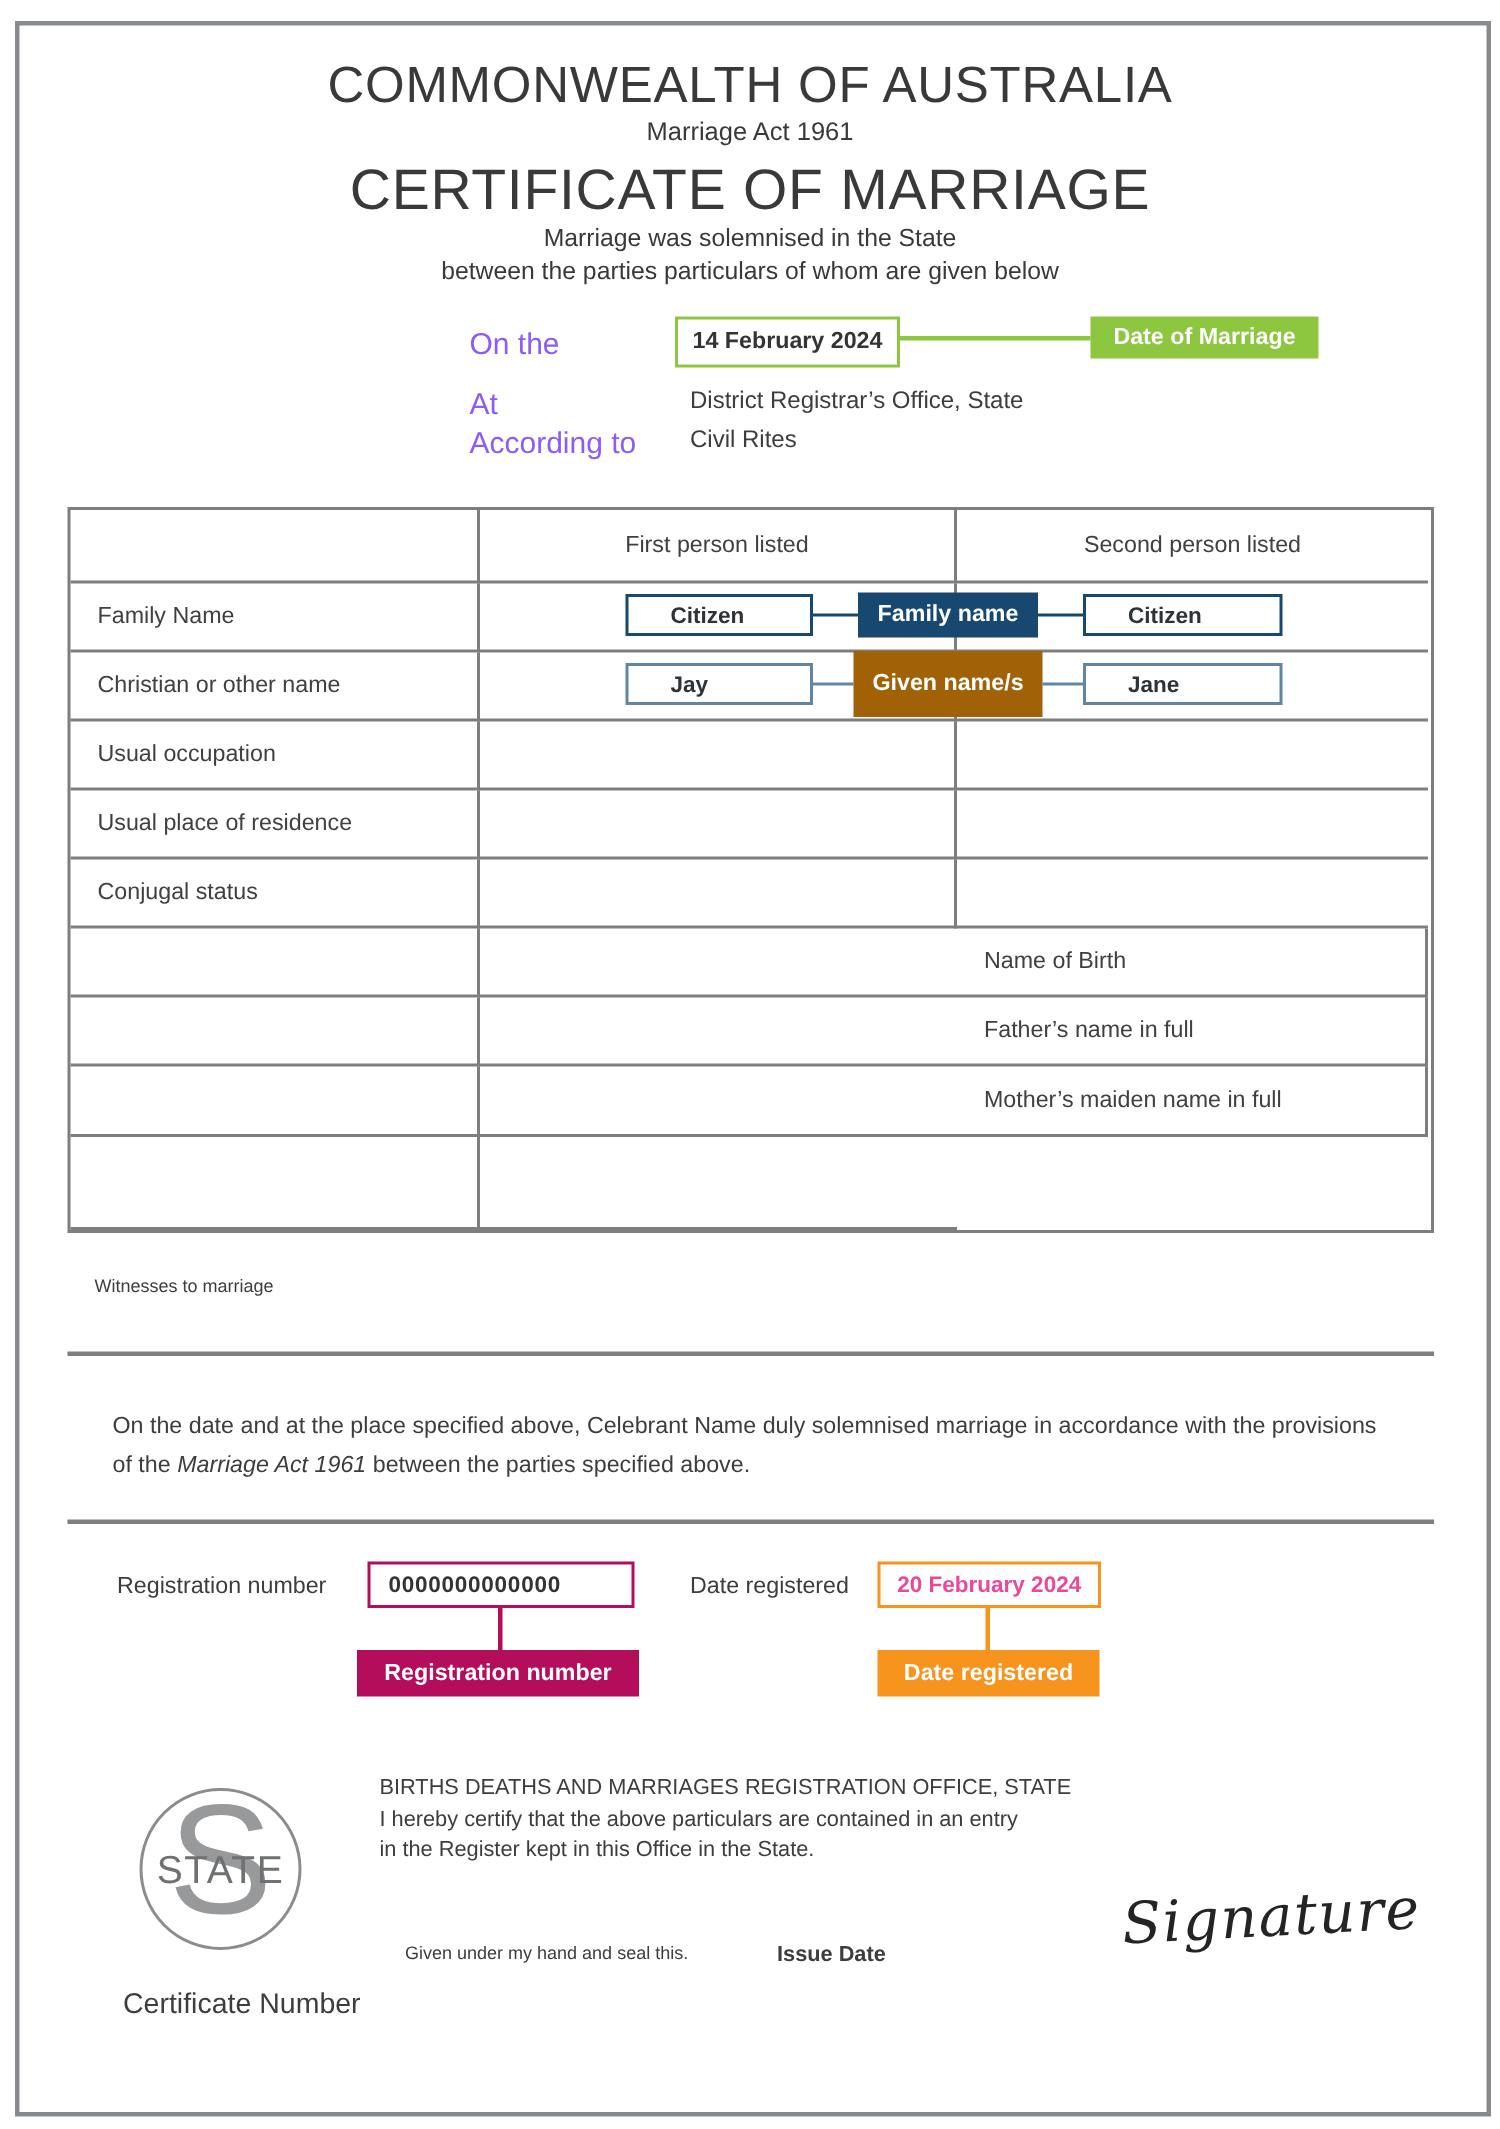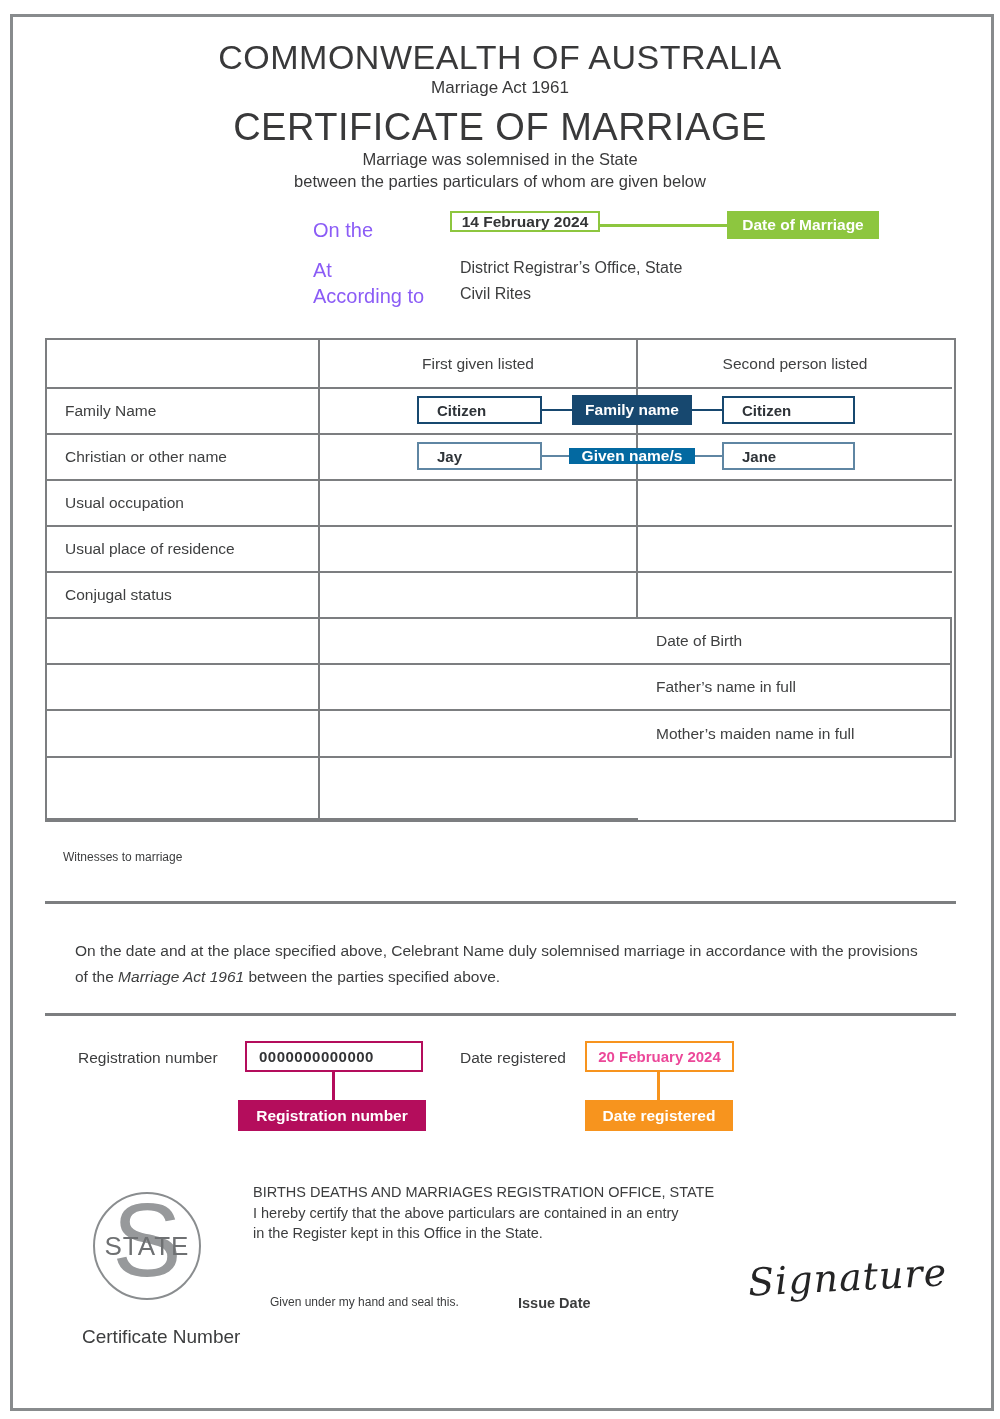--- a/index.html
+++ b/index.html
@@ -21,21 +21,21 @@
   .hdr-country { top:38px;  font-size:34px; letter-spacing:.5px; }
   .hdr-act     { top:78px;  font-size:17px; }
   .hdr-title   { top:106px; font-size:38px; letter-spacing:.5px; }
   .hdr-sub1    { top:150px; font-size:16.5px; }
   .hdr-sub2    { top:172px; font-size:16.5px; }
 
   
   .lbl  { font-size:20px; color:#8b5cf6; }
   .val  { font-size:16px; color:#3c3d3e; }
   .date-box {
-    left:450px; top:211px; width:150px; height:21px;
+    left:450px; top:211px; width:150px; height:34px;
     border:2.5px solid #8dc63f; background:#fff;
     display:flex; align-items:center; justify-content:center;
     font-size:15.5px; font-weight:bold; color:#333436;
   }
   .date-line { left:600px; top:224px; width:127px; height:3px; background:#8dc63f; }
   .badge {
     display:flex; align-items:center; justify-content:center;
     color:#ffffff; font-weight:bold; font-size:15.5px;
   }
   .date-badge { left:727px; top:211px; width:152px; height:28px; background:#8dc63f; }
@@ -53,29 +53,29 @@
           display:flex; align-items:center; font-size:15.5px; color:#3f4041; }
   .cell.c3 { border-right:none; }
   .cell.label { padding-left:18px; }
   .cell.center { justify-content:center; }
 
   .orow { position:absolute; left:370px; width:438px; height:28px;
           display:flex; align-items:center; z-index:2; }
   .orow-family { top:56px; }
   .orow-given  { top:102px; }
   .obox { background:#fff; height:28px; display:flex; align-items:center;
-          padding-left:18px; font-size:15px; font-weight:bold; color:#2e3338; }
+          padding-left:28px; font-size:15px; font-weight:bold; color:#2e3338; }
   .obox.w1 { width:125px; } .obox.w2 { width:133px; }
   .navy  { border:2.5px solid #17486f; }
   .slate { border:2.5px solid #5f86a3; }
   .oline { flex:1; height:2.5px; }
   .oline.navy-bg  { background:#17486f; }
   .oline.slate-bg { background:#5f86a3; }
   .obadge-navy  { background:#17486f; height:30px; padding:0 13px; }
-  .obadge-slate { background:#0369a1; height:16px; padding:4px 13px; }
+  .obadge-slate { background:#a16207; height:44px; padding:4px 13px; }
 
   
   .witnesses { left:63px; top:850px; font-size:12px; }
   .rule { left:45px; width:911px; height:2.5px; background:#7c7e80; }
   .rule1 { top:901px; } .rule2 { top:1013px; }
   .statement { left:75px; top:938px; width:848px; font-size:15.5px; line-height:1.65; color:#3c3d3e; }
   .statement .it { font-style:italic; }
 
   
   .reg-label  { left:78px;  top:1049px; font-size:15.5px; }
@@ -134,21 +134,21 @@
 <div class="abs badge date-badge">Date of Marriage</div>
 
 <div class="abs lbl" style="left:313px; top:259px;">At</div>
 <div class="abs val" style="left:460px; top:259px;">District Registrar’s Office, State</div>
 <div class="abs lbl" style="left:313px; top:285px;">According to</div>
 <div class="abs val" style="left:460px; top:285px;">Civil Rites</div>
 
 <div class="abs ptable">
 
   <div class="cell label"></div>
-  <div class="cell center">First given listed</div>
+  <div class="cell center">First person listed</div>
   <div class="cell center c3">Second person listed</div>
 
   <div class="cell label">Family Name</div>
   <div class="cell"></div>
   <div class="cell c3"></div>
 
   <div class="cell label">Christian or other name</div>
   <div class="cell"></div>
   <div class="cell c3"></div>
 
@@ -156,21 +156,21 @@
   <div class="cell"></div>
   <div class="cell c3"></div>
   <div class="cell label">Usual place of residence</div>
   <div class="cell"></div>
   <div class="cell c3"></div>
   <div class="cell label">Conjugal status</div>
   <div class="cell"></div>
   <div class="cell c3"></div>
   <div class="cell"></div>
   <div class="cell c3"></div>
-  <div class="cell label">Date of Birth</div>
+  <div class="cell label">Name of Birth</div>
   <div class="cell"></div>
   <div class="cell c3"></div>
   <div class="cell label">Father’s name in full</div>
   <div class="cell"></div>
   <div class="cell c3"></div>
   <div class="cell label">Mother’s maiden name in full</div>
   <div class="cell"></div>
   <div class="cell c3"></div>
 
   <div class="orow orow-family">

